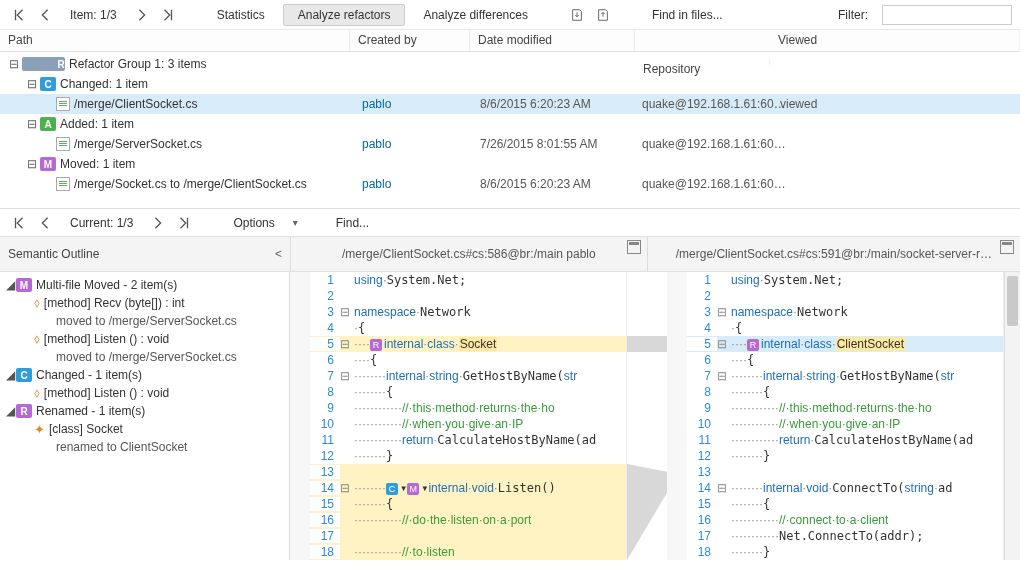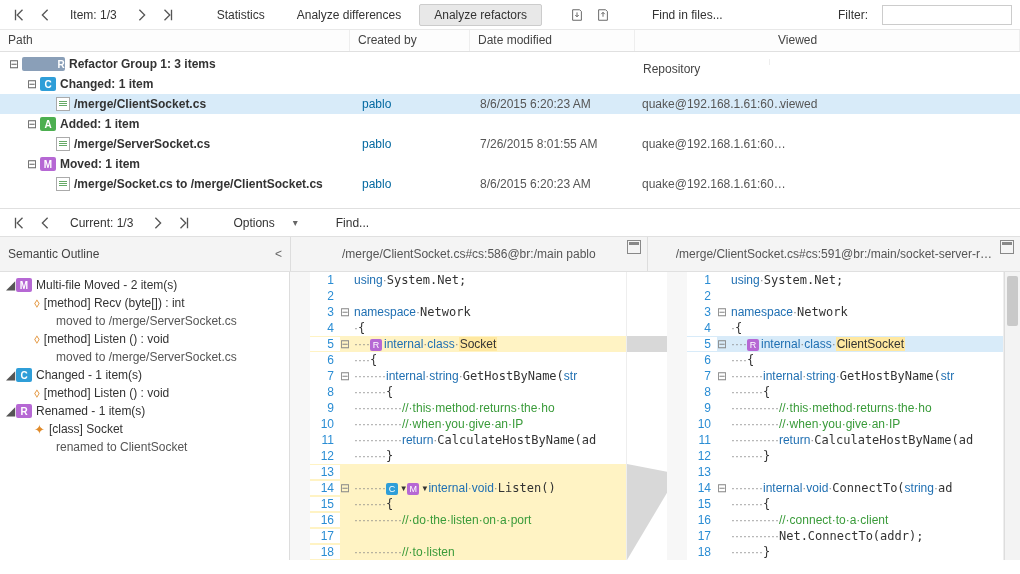--- a/index.html
+++ b/index.html
@@ -31,21 +31,21 @@
 .indent { display: inline-block; }
 .exp { width: 12px; height: 12px; margin-right: 2px; cursor: pointer; display: inline-flex; align-items: center; justify-content: center; color: #666; }
 .badge { width: 16px; height: 14px; border-radius: 2px; color: #fff; font-size: 10px; font-weight: bold; display: inline-flex; align-items: center; justify-content: center; margin-right: 4px; }
 .badge.rg { background: #8a9fb8; padding-left: 43px; }
 .badge.c { background: #2f9ed8; }
 .badge.a { background: #4caf50; }
 .badge.m { background: #b668d4; }
 .badge.r { background: #b668d4; }
 .file-ico { width: 14px; height: 14px; margin-right: 4px; border: 1px solid #aaa; background:#fff; position:relative; }
 .file-ico::after{ content:''; position:absolute; left:2px; right:2px; top:3px; height:1px; background:#6a6; box-shadow:0 2px 0 #6a6,0 4px 0 #6a6;}
-.tree-label { flex: 0 0 auto; font-weight: bold; }
+.tree-label { flex: 0 0 auto; }
 .tree-row .cell-created { position: absolute; left: 362px; color: #0369a1; }
 .tree-row .cell-date { position: absolute; left: 480px; color: #555; }
 .tree-row .cell-repo { position: absolute; left: 642px; color: #555; }
 .tree-row .cell-viewed { position: absolute; left: 780px; color: #555; }
 .tree-row { position: relative; }
 
 
 .lower-toolbar { display: flex; align-items: center; height: 28px; padding: 0 8px; gap: 4px; border-top: 1px solid #e0e0e0; margin-top:12px;}
 .lower-toolbar .tb-txt { color:#333; }
 
@@ -111,22 +111,22 @@
         <path d="M5 2l6 6-6 6" fill="none" stroke="currentColor" stroke-width="1.5"></path>
       </svg>
     </div>
   <div class="tb-iconbtn">
       <svg viewBox="0 0 16 16">
         <path d="M12 2v12M4 2l6 6-6 6" fill="none" stroke="currentColor" stroke-width="1.5"></path>
       </svg>
     </div>
   <div class="tb-spacer"></div>
   <span class="tb-btn">Statistics</span>
+  <span class="tb-btn active">Analyze refactors</span>
   <span class="tb-btn">Analyze differences</span>
-  <span class="tb-btn active">Analyze refactors</span>
   <div class="tb-spacer"></div>
   <div class="tb-iconbtn">
       <svg viewBox="0 0 16 16">
         <path d="M3 2h8l2 2v10H3z M8 5v5m-2-2l2 2 2-2" fill="none" stroke="currentColor"></path>
       </svg>
     </div>
   <div class="tb-iconbtn">
       <svg viewBox="0 0 16 16">
         <path d="M3 2h8l2 2v10H3z M8 10V5m-2 2l2-2 2 2" fill="none" stroke="currentColor"></path>
       </svg>

